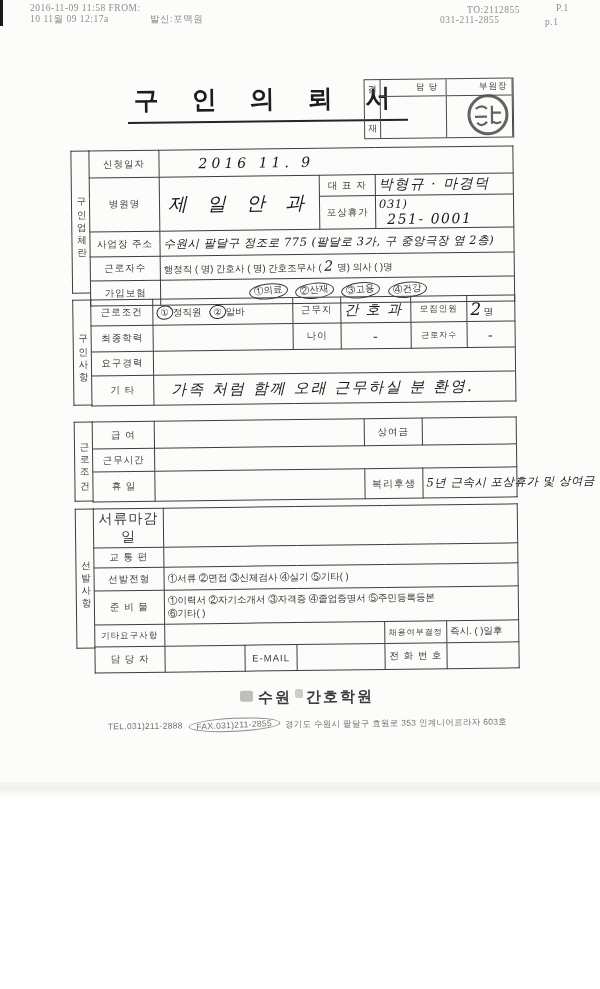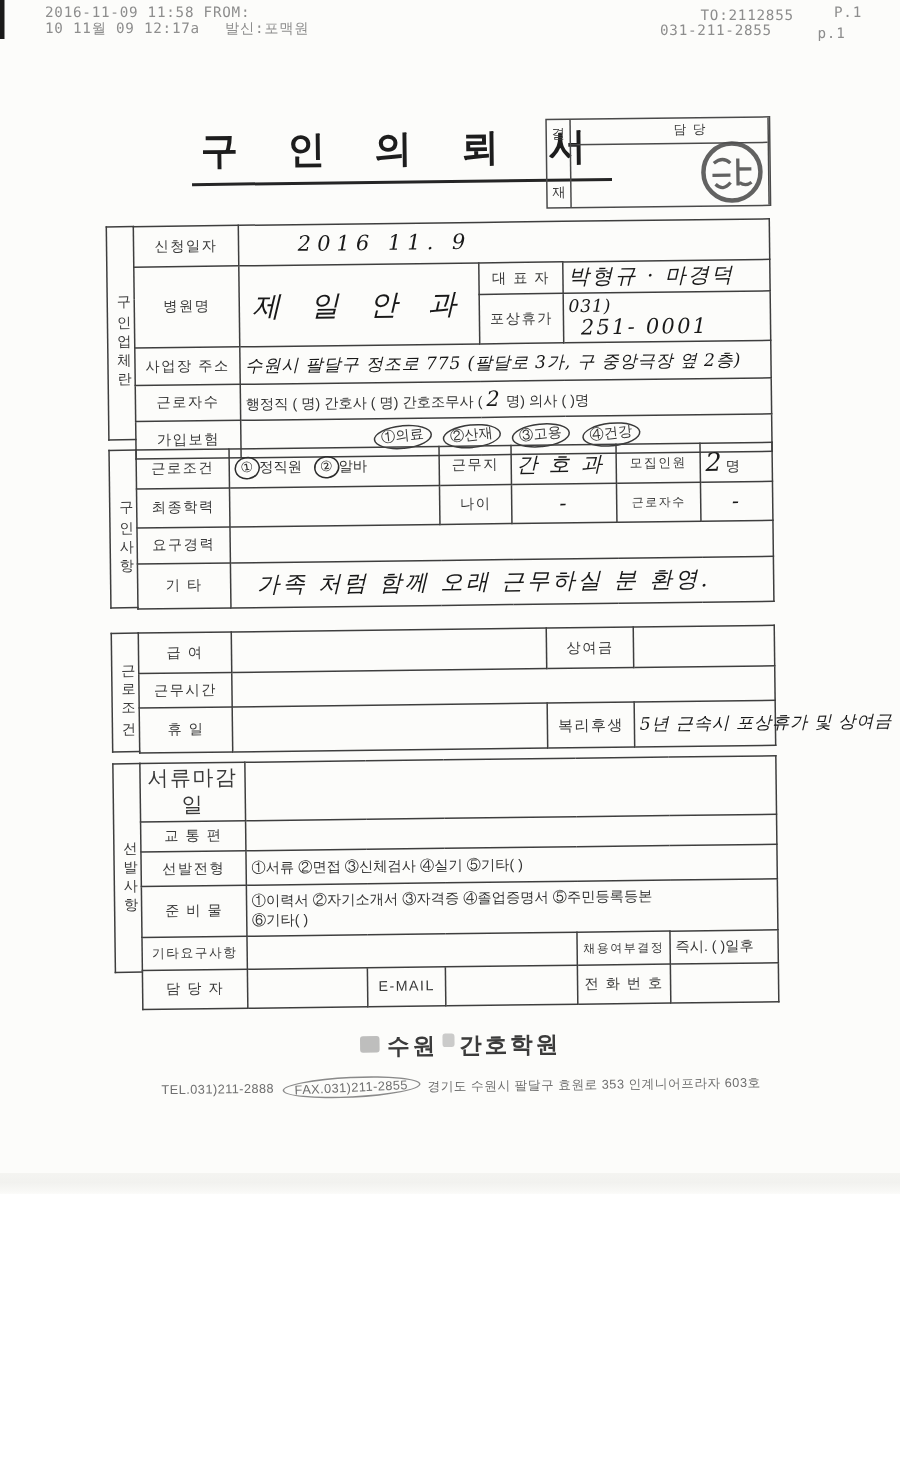--- a/index.html
+++ b/index.html
@@ -6,21 +6,21 @@
   html,body { width:600px; height:989px; background:#ffffff; font-family:"Liberation Sans", sans-serif; }
   #page { position:relative; width:600px; height:989px; overflow:hidden; background:#ffffff; }
   .scan { position:absolute; top:0; left:0; width:600px; height:795px; background:#fcfcfa; }
   .scan-edge { position:absolute; top:782px; left:0; width:600px; height:14px;
                background:linear-gradient(#f2f2ef,#efefec 45%,#fafaf8); opacity:.8; }
   .corner-mark { position:absolute; top:0; left:0; width:3px; height:26px; background:#1a1a1a; }
 
   
   .fax { position:absolute; top:3px; left:0; width:600px; font-family:"DejaVu Sans Mono", monospace;
          font-size:9.5px; color:#8d8d8d; letter-spacing:.5px; }
-  .fax span { position:absolute; white-space:nowrap; }
+  .fax span { position:absolute; white-space:nowrap;font-family:Liberation Serif, serif; }
 
   .doc { position:absolute; top:0; left:0; width:600px; height:795px;
          transform:rotate(-0.7deg); transform-origin:300px 120px; color:#2e2e2e; }
 
   
   .title { position:absolute; top:82px; left:128px; font-size:25px; font-weight:bold; color:#1d1d1d;
            letter-spacing:13px; border-bottom:2.2px solid #252525; padding:0 4px 5px 6px; white-space:nowrap; }
 
   
   .approval { position:absolute; top:80px; left:364px; width:150px; height:60px;
@@ -87,20 +87,23 @@
 
     <div class="title">구 인 의 뢰 서</div>
 
     <div class="approval">
       <div class="appr-side">
         <span>결</span>
         <span>재</span>
       </div>
       <div class="appr-col">
         <div class="appr-head">담 당</div>
+      </div>
+      <div class="appr-col">
+        <div class="appr-head">부원장</div>
       </div>
       <svg class="stamp" viewBox="0 0 44 44">
         <circle cx="22" cy="22" r="19" fill="none" stroke="#4d4d4d" stroke-width="3"></circle>
         <path d="M10 16 q6 -5 11 0 M9 24 h12 M11 30 q5 5 10 -1" fill="none" stroke="#4d4d4d" stroke-width="2.2"></path>
         <path d="M26 13 v18 M25 20 h10 M27 29 q4 3 8 0" fill="none" stroke="#4d4d4d" stroke-width="2.2"></path>
       </svg>
     </div>
 
     <div class="sidebox" style="top:148px; height:143px;">
       <span class="vtext">구인업체란</span>

